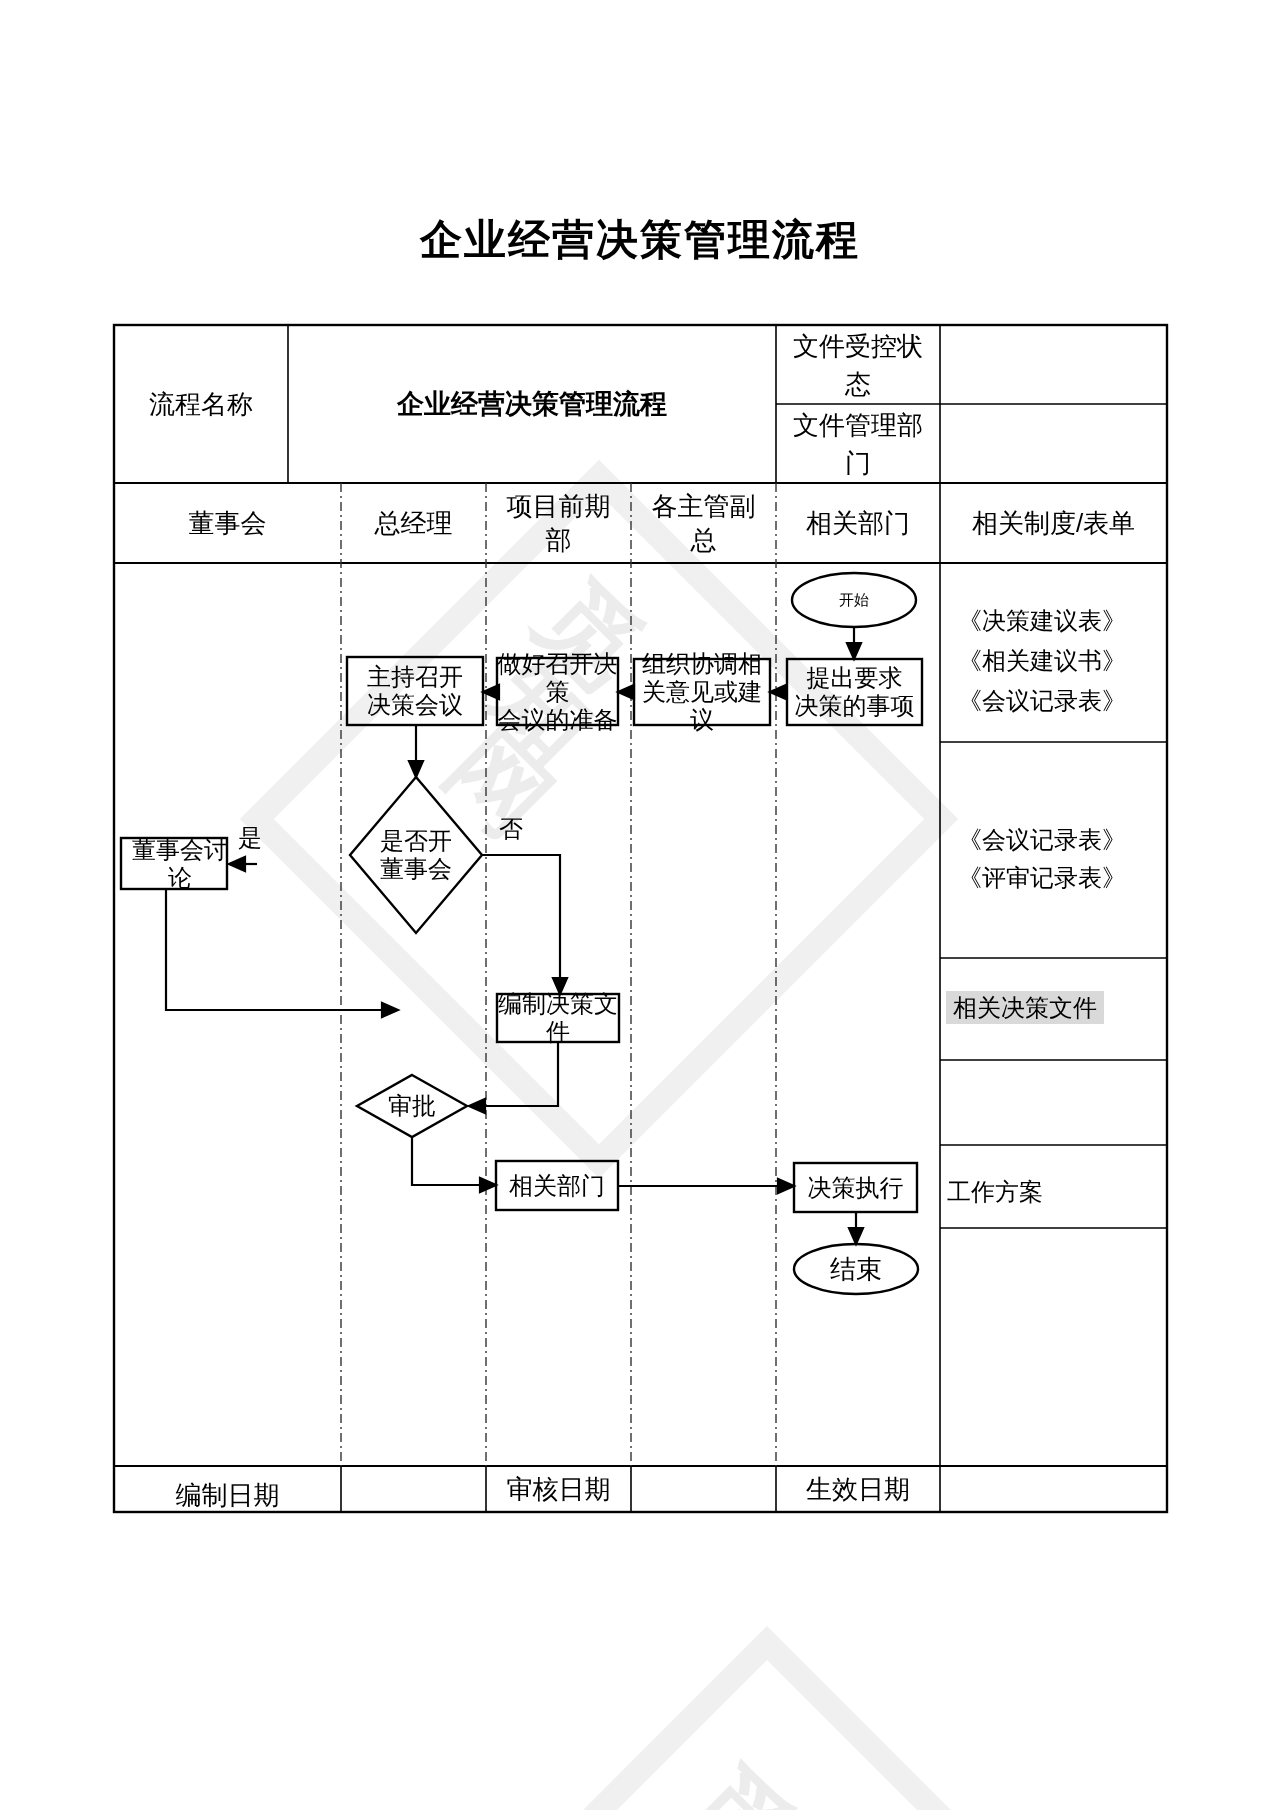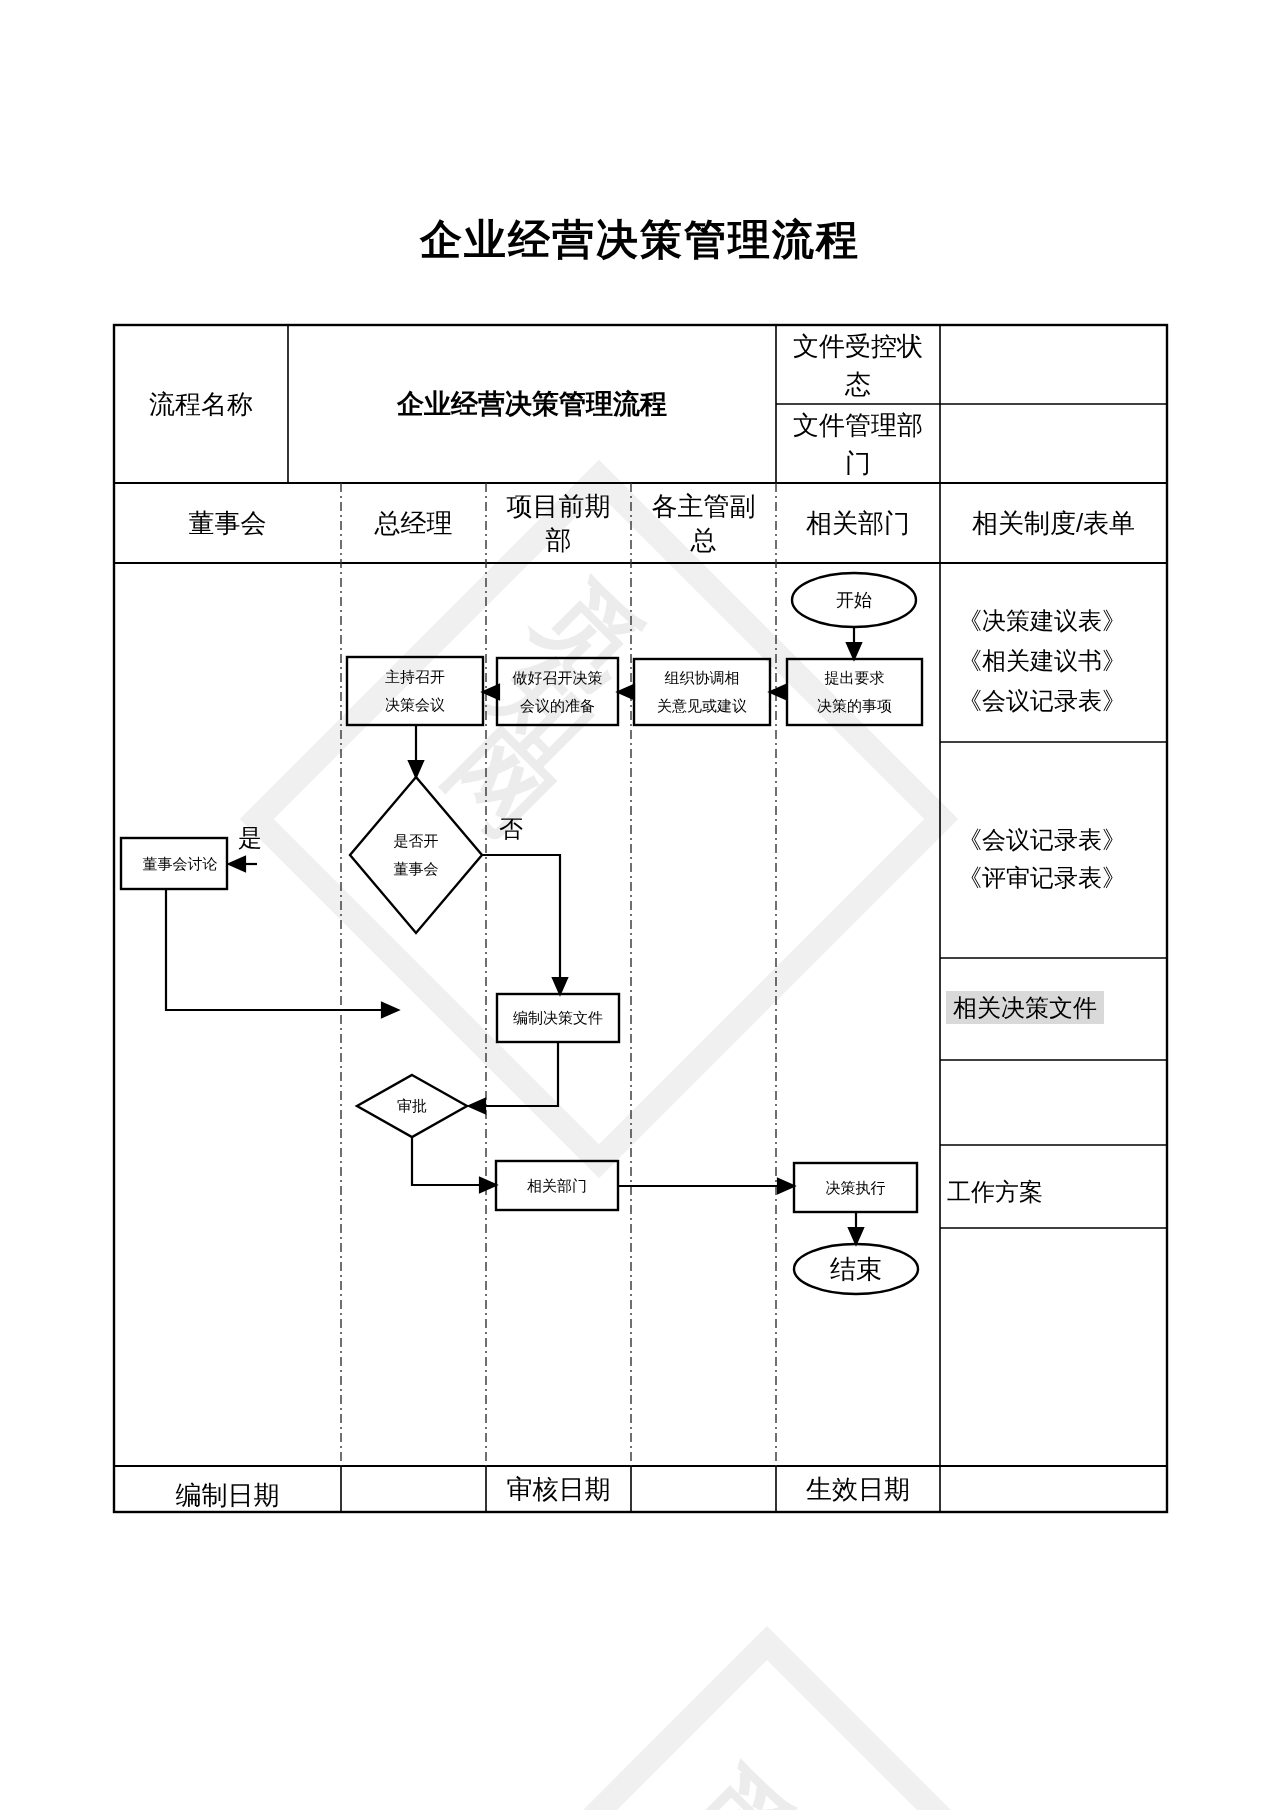--- a/index.html
+++ b/index.html
@@ -14,21 +14,21 @@
   .abs{position:absolute;}
   .ct{display:flex;align-items:center;justify-content:center;text-align:center;}
   .z1{z-index:1;} .z2{z-index:2;} .z3{z-index:3;}
   #doc-title{
     left:0;top:212px;width:1280px;
     font-size:42px;font-weight:bold;letter-spacing:2px;
     text-align:center;
   }
   .hdr-text{font-size:26px;}
   .lane-text{font-size:26px;line-height:34px;}
-  .node-text{font-size:15px;line-height:28px;}
+  .node-text{font-size:24px;line-height:28px;}
   .node-text span{display:block;}
   .form-text{font-size:24px;white-space:nowrap;}
   .foot-text{font-size:26px;}
   .branch-label{font-size:24px;}
   .hl{background:#d9d9d9;padding:3px 7px;}
   svg{position:absolute;left:0;top:0;}
   .wm-char{
     position:absolute;
     font-size:96px;font-weight:bold;color:#ececec;
     transform:rotate(45deg);
@@ -171,21 +171,21 @@
   <div class="abs ct z3 lane-text" style="left:631px;top:483px;width:145px;height:80px;">
     <span style="display:inline-block;width:110px;">各主管副总</span>
   </div>
   <div class="abs ct z3 lane-text" style="left:940px;top:483px;width:227px;height:80px;">
     <span>相关制度/表单</span>
   </div>
   <div class="abs ct z3 lane-text" style="left:776px;top:483px;width:164px;height:80px;">
     <span>相关部门</span>
   </div>
 
-  <div class="abs ct z3" style="left:792px;top:573px;width:124px;height:54px;font-size:18px;">
+  <div class="abs ct z3" style="left:792px;top:573px;width:124px;height:54px;font-size:15px;">
     <span>开始</span>
   </div>
   <div class="abs ct z3 node-text" style="left:787px;top:659px;width:135px;height:66px;">
     <div>
       <span>提出要求</span>
       <span>决策的事项</span>
     </div>
   </div>
   <div class="abs ct z3 node-text" style="left:634px;top:659px;width:136px;height:66px;">
     <div>

